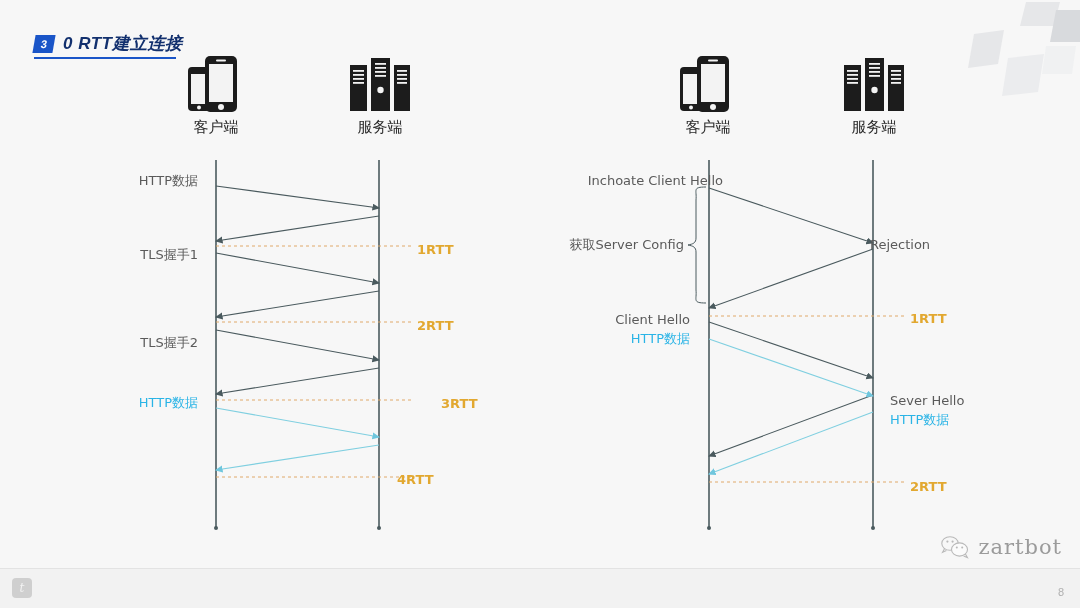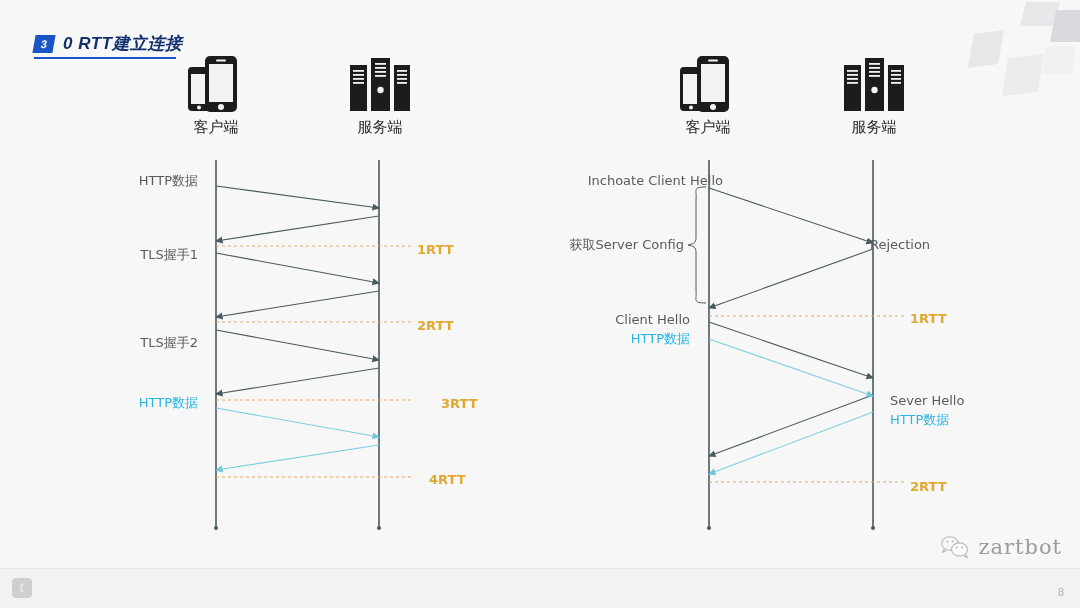--- a/index.html
+++ b/index.html
@@ -227,21 +227,21 @@
   </svg>
 
   <div class="lbl r" style="left:198px;top:181px;">HTTP数据</div>
   <div class="lbl r" style="left:198px;top:255px;">TLS握手1</div>
   <div class="lbl r" style="left:198px;top:343px;">TLS握手2</div>
   <div class="lbl r http" style="left:198px;top:403px;">HTTP数据</div>
 
   <div class="lbl l rtt" style="left:417px;top:249px;">1RTT</div>
   <div class="lbl l rtt" style="left:417px;top:325px;">2RTT</div>
   <div class="lbl l rtt" style="left:417px;top:403px;margin-left:24px;">3RTT</div>
-  <div class="lbl l rtt" style="left:429px;top:479px;text-align:right;">4RTT</div>
+  <div class="lbl l rtt" style="left:397px;top:479px;text-align:right;">4RTT</div>
 
   <div class="lbl r" style="left:723px;top:180px;">Inchoate Client Hello</div>
   <div class="lbl r" style="left:684px;top:245px;">获取Server Config</div>
   <div class="lbl r" style="left:690px;top:319px;">Client Hello</div>
   <div class="lbl r http" style="left:690px;top:339px;">HTTP数据</div>
 
   <div class="lbl l" style="left:870px;top:244px;">Rejection</div>
   <div class="lbl l" style="left:890px;top:400px;">Sever Hello</div>
   <div class="lbl l http" style="left:890px;top:420px;">HTTP数据</div>
 

